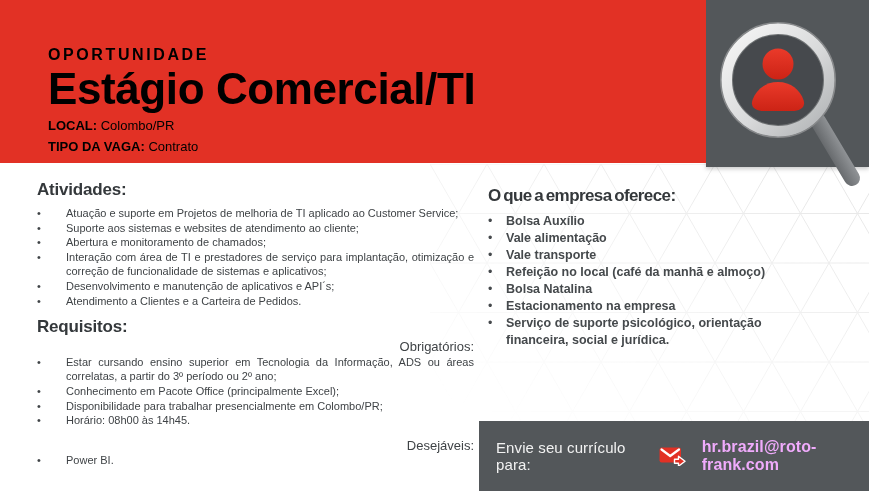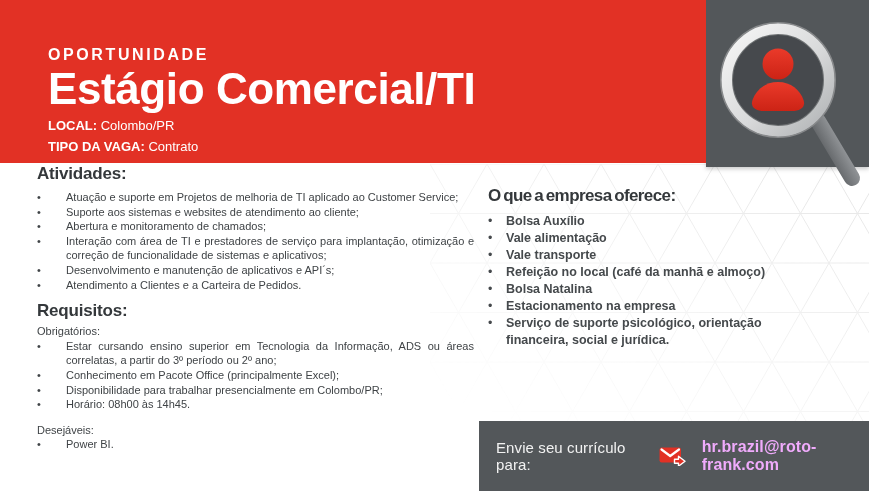--- a/index.html
+++ b/index.html
@@ -5,21 +5,21 @@
   html,body{margin:0;padding:0;}
   body{
     width:869px;height:491px;position:relative;overflow:hidden;
     background:#ffffff;
     font-family:"Liberation Sans", sans-serif;
     -webkit-font-smoothing:antialiased;
   }
   
   .banner{
     position:absolute;left:0;top:0;width:706px;height:163px;
-    background:#e23125;color:#ffffff;box-sizing:border-box;padding-left:48px;
+    background:#e23125;color:#000000;box-sizing:border-box;padding-left:48px;
     z-index:3;
   }
   .kicker{
     margin-top:46px;font-size:16px;font-weight:700;letter-spacing:2.6px;
     line-height:17px;
   }
   .job-title{
     margin-top:8px;font-size:44px;font-weight:700;letter-spacing:-0.4px;
     line-height:36px;
   }
@@ -28,31 +28,31 @@
   
   .corner{
     position:absolute;top:0;right:0;width:163px;height:167px;
     background:#53575a;z-index:2;
     box-shadow:0 2px 4px rgba(70,70,70,.28);
   }
   .glass{position:absolute;top:0;right:0;width:170px;height:200px;z-index:4;}
   
   .pattern{position:absolute;left:430px;top:164px;width:439px;height:258px;z-index:0;}
   
-  .left{position:absolute;left:37px;top:164px;width:437px;z-index:1;color:#3f4346;}
+  .left{position:absolute;left:37px;top:180px;width:437px;z-index:1;color:#3f4346;}
   h2.section{
     font-size:17px;font-weight:700;letter-spacing:-0.2px;color:#34383b;
     margin:0;line-height:19px;
   }
   .left h2.req{margin-top:9px;}
   .body-list{list-style:none;margin:7px 0 0;padding:0;font-size:11px;line-height:14.6px;}
   .body-list li{display:flex;}
   .body-list .bullet{width:29px;flex:none;}
   .body-list .li-text{flex:1;text-align:justify;}
-  .sublabel{font-size:11px;line-height:14.6px;margin-top:4px;}
+  .sublabel{font-size:13px;line-height:14.6px;margin-top:4px;text-align:right;}
   .sublabel.desired{margin-top:11px;}
   .body-list.tight{margin-top:0;}
   
   .right{position:absolute;left:488px;top:186px;width:300px;z-index:1;color:#45494c;}
   .right h2.section{letter-spacing:-0.6px;word-spacing:-1.5px;}
   .benefit-list{list-style:none;margin:8px 0 0;padding:0;font-size:12.5px;line-height:17px;}
   .benefit-list li{display:flex;}
   .benefit-list .bullet{width:18px;flex:none;}
   .benefit-list .li-text{flex:1;max-width:268px;font-weight:bold;}
   

